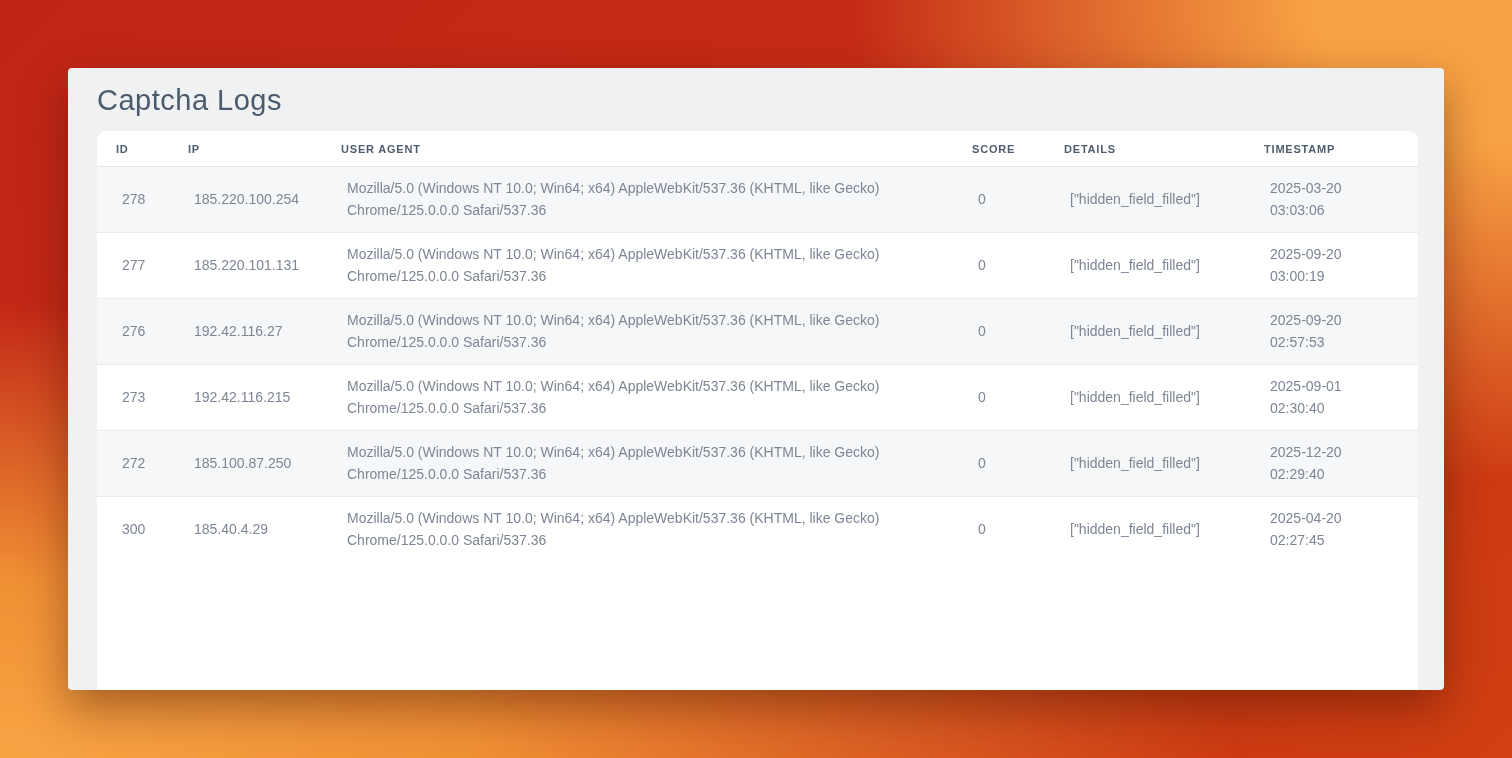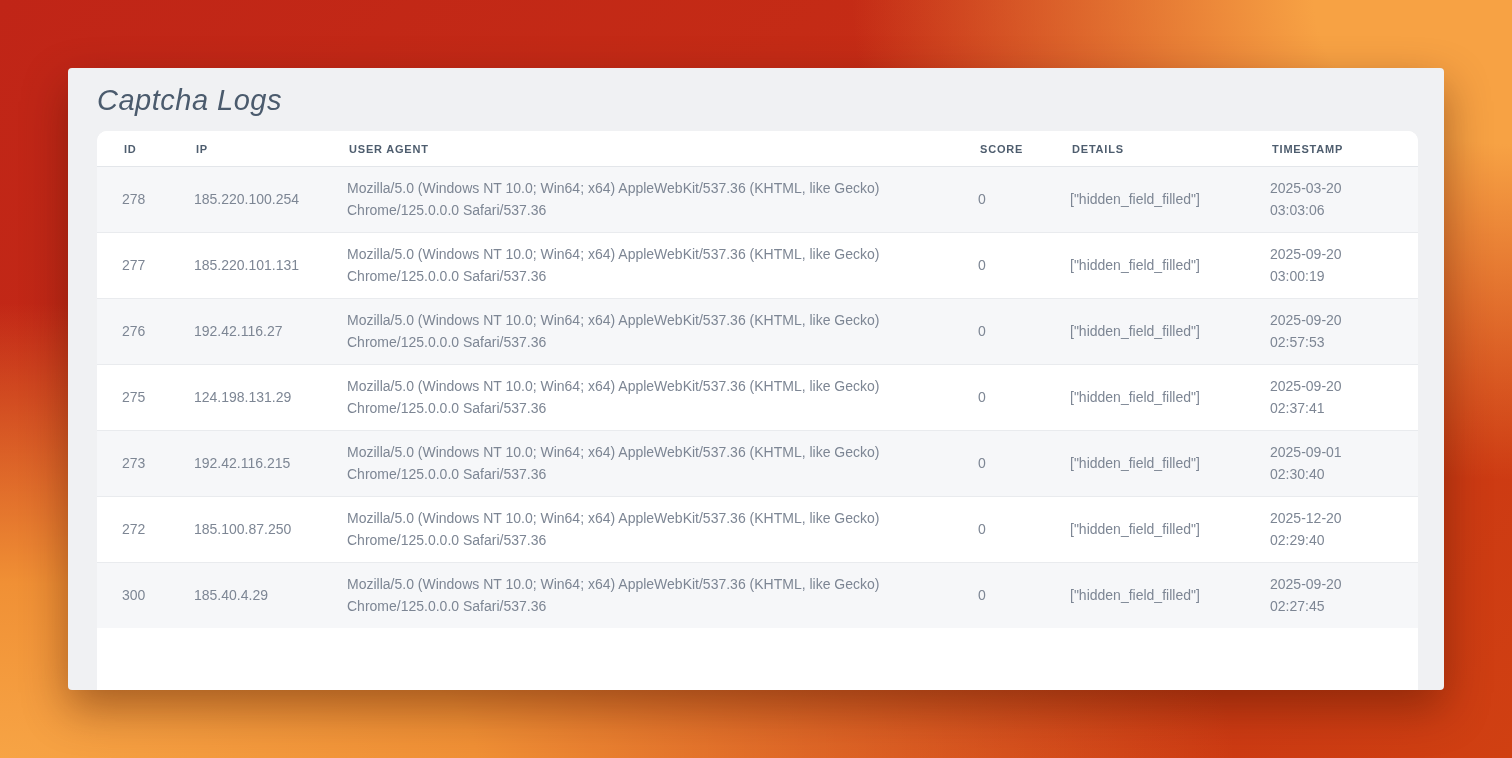--- a/index.html
+++ b/index.html
@@ -19,40 +19,39 @@
     border-radius: 4px;
     box-shadow: 0 18px 45px rgba(70, 20, 0, 0.45);
     overflow: hidden;
   }
   .card h1 {
     margin: 16px 0 0 29px;
     font-size: 29px;
     font-weight: 500;
     letter-spacing: 0.5px;
     color: #4b5b6d;
-    font-style: italic;
   }
   .table-wrap {
     position: absolute;
     left: 29px; right: 26px;
     top: 63px; bottom: 0;
     background: #ffffff;
     border-radius: 10px 10px 0 0;
     overflow: hidden;
   }
   table {
     width: 100%;
     border-collapse: collapse;
     table-layout: fixed;
   }
   th, td { text-align: left; vertical-align: middle; }
   thead th {
     background: #ffffff;
     border-bottom: 1px solid #e3e6ea;
-    padding: 12px 25px 11px 27px;
+    padding: 12px 25px 11px 19px;
     font-size: 11px;
     font-weight: 700;
     letter-spacing: 0.8px;
     color: #4e5d6e;
     text-transform: uppercase;
     white-space: nowrap;
   }
   tbody td {
     padding: 11px 25px;
     font-size: 14px;
@@ -117,28 +116,20 @@
             </tr>
             <tr>
               <td>276</td>
               <td>192.42.116.27</td>
               <td>Mozilla/5.0 (Windows NT 10.0; Win64; x64) AppleWebKit/537.36 (KHTML, like Gecko) Chrome/125.0.0.0 Safari/537.36</td>
               <td>0</td>
               <td>["hidden_field_filled"]</td>
               <td>2025-09-20 02:57:53</td>
             </tr>
             <tr>
-              <td>275</td>
-              <td>124.198.131.29</td>
-              <td>Mozilla/5.0 (Windows NT 10.0; Win64; x64) AppleWebKit/537.36 (KHTML, like Gecko) Chrome/125.0.0.0 Safari/537.36</td>
-              <td>0</td>
-              <td>["hidden_field_filled"]</td>
-              <td>2025-09-20 02:37:41</td>
-            </tr>
-            <tr>
               <td>273</td>
               <td>192.42.116.215</td>
               <td>Mozilla/5.0 (Windows NT 10.0; Win64; x64) AppleWebKit/537.36 (KHTML, like Gecko) Chrome/125.0.0.0 Safari/537.36</td>
               <td>0</td>
               <td>["hidden_field_filled"]</td>
               <td>2025-09-01 02:30:40</td>
             </tr>
             <tr>
               <td>272</td>
               <td>185.100.87.250</td>
@@ -146,19 +137,19 @@
               <td>0</td>
               <td>["hidden_field_filled"]</td>
               <td>2025-12-20 02:29:40</td>
             </tr>
             <tr>
               <td>300</td>
               <td>185.40.4.29</td>
               <td>Mozilla/5.0 (Windows NT 10.0; Win64; x64) AppleWebKit/537.36 (KHTML, like Gecko) Chrome/125.0.0.0 Safari/537.36</td>
               <td>0</td>
               <td>["hidden_field_filled"]</td>
-              <td>2025-09-20 02:27:45</td>
+              <td>2025-04-20 02:27:45</td>
             </tr>
           </tbody>
       </table>
     </div>
   </div>
 </div>
 
 </body></html>

